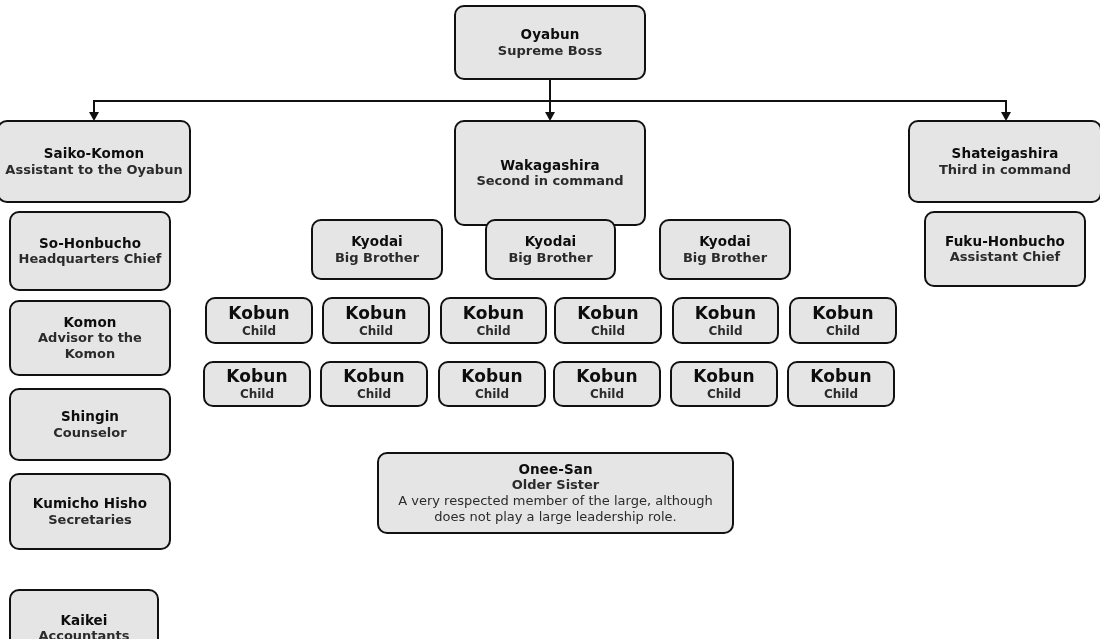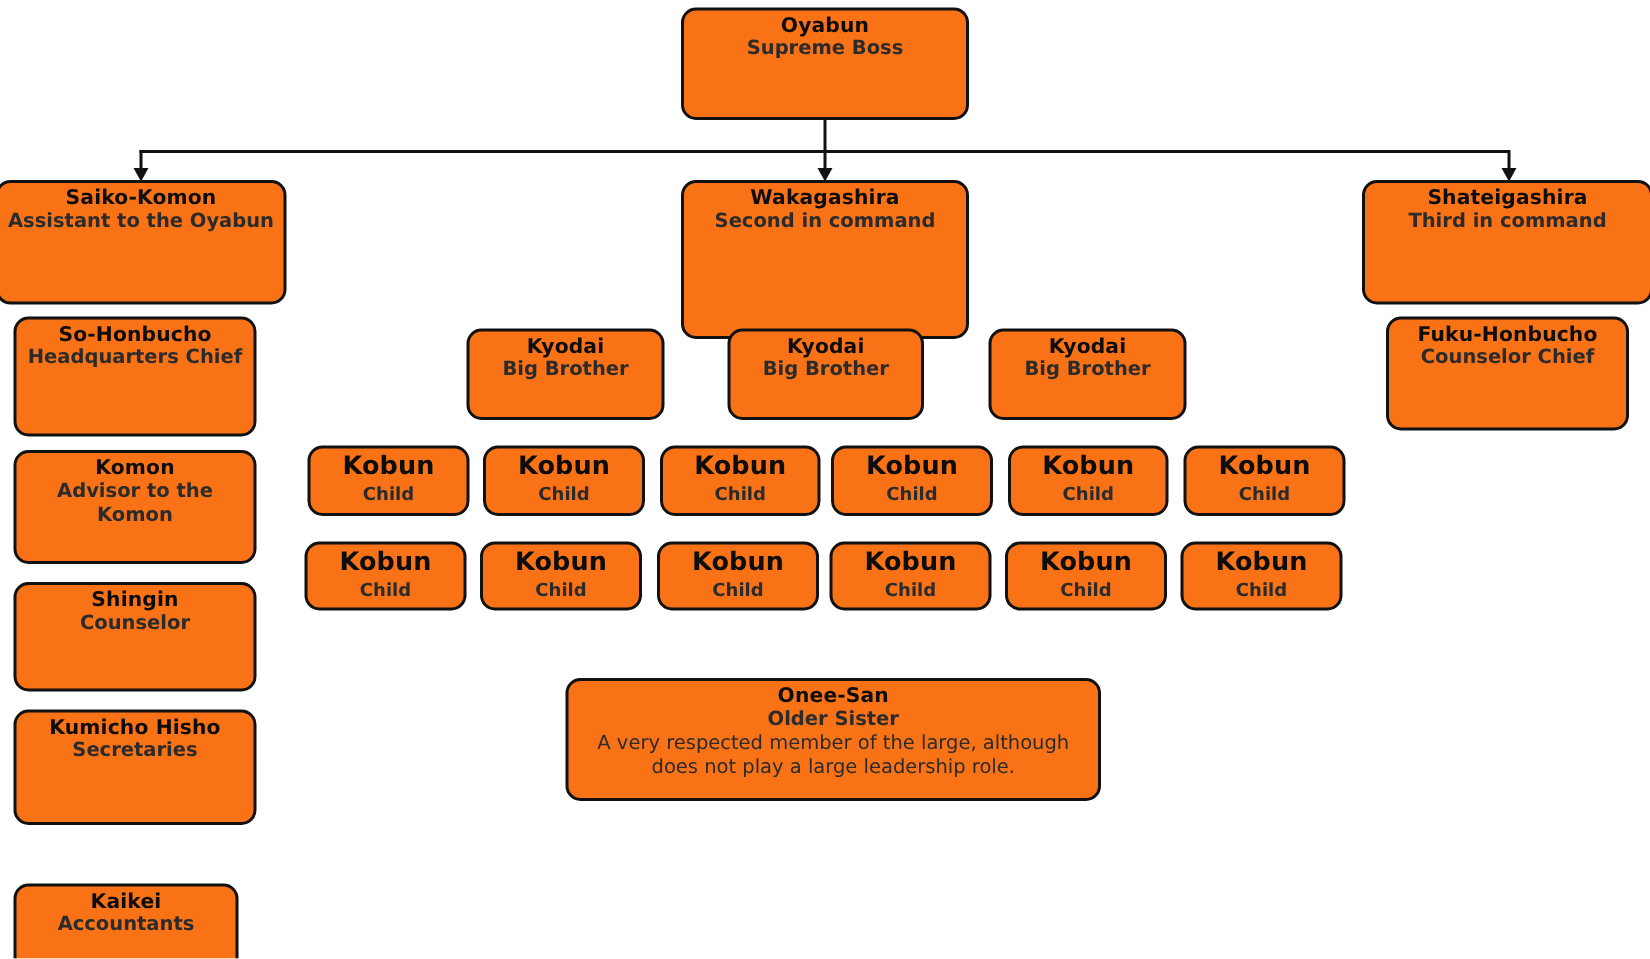--- a/index.html
+++ b/index.html
@@ -16,24 +16,25 @@
     width: 1100px;
     height: 639px;
     overflow: hidden;
     background: #ffffff;
   }
   .node {
     position: absolute;
     box-sizing: border-box;
     border: 2.5px solid #111111;
     border-radius: 10px;
-    background: #f97316;
+    background: #e5e5e5;
     display: flex;
     flex-direction: column;
     align-items: center;
+    justify-content: center;
     text-align: center;
     padding: 2px 6px;
     line-height: 1.22;
   }
   .node .title {
     font-weight: bold;
     font-size: 13.5px;
     color: #0d0d0d;
     letter-spacing: 0.1px;
   }
@@ -123,21 +124,21 @@
     <div class="subtitle">Second in command</div>
   </div>
 
   <div class="node" style="left:908px; top:120px; width:194px; height:83px;">
     <div class="title">Shateigashira</div>
     <div class="subtitle">Third in command</div>
   </div>
 
   <div class="node" style="left:924px; top:211px; width:162px; height:76px;">
     <div class="title">Fuku-Honbucho</div>
-    <div class="subtitle">Counselor Chief</div>
+    <div class="subtitle">Assistant Chief</div>
   </div>
 
   <div class="node" style="left:311px; top:219px; width:132px; height:61px;">
     <div class="title">Kyodai</div>
     <div class="subtitle">Big Brother</div>
   </div>
   <div class="node" style="left:485px; top:219px; width:131px; height:61px;">
     <div class="title">Kyodai</div>
     <div class="subtitle">Big Brother</div>
   </div>

